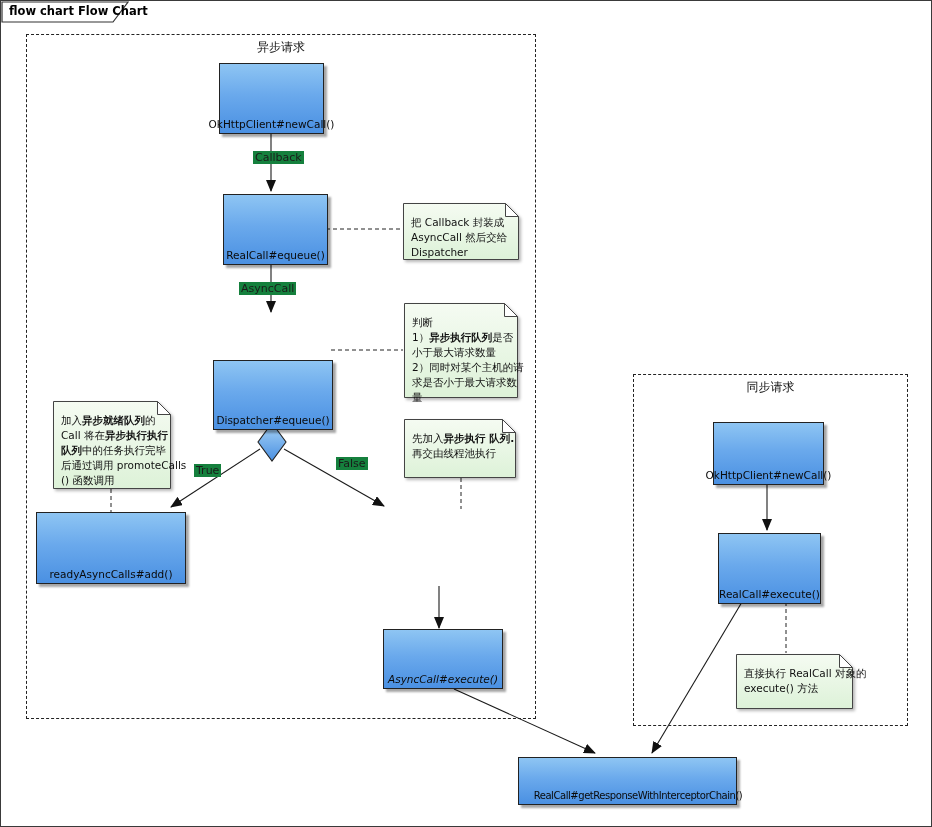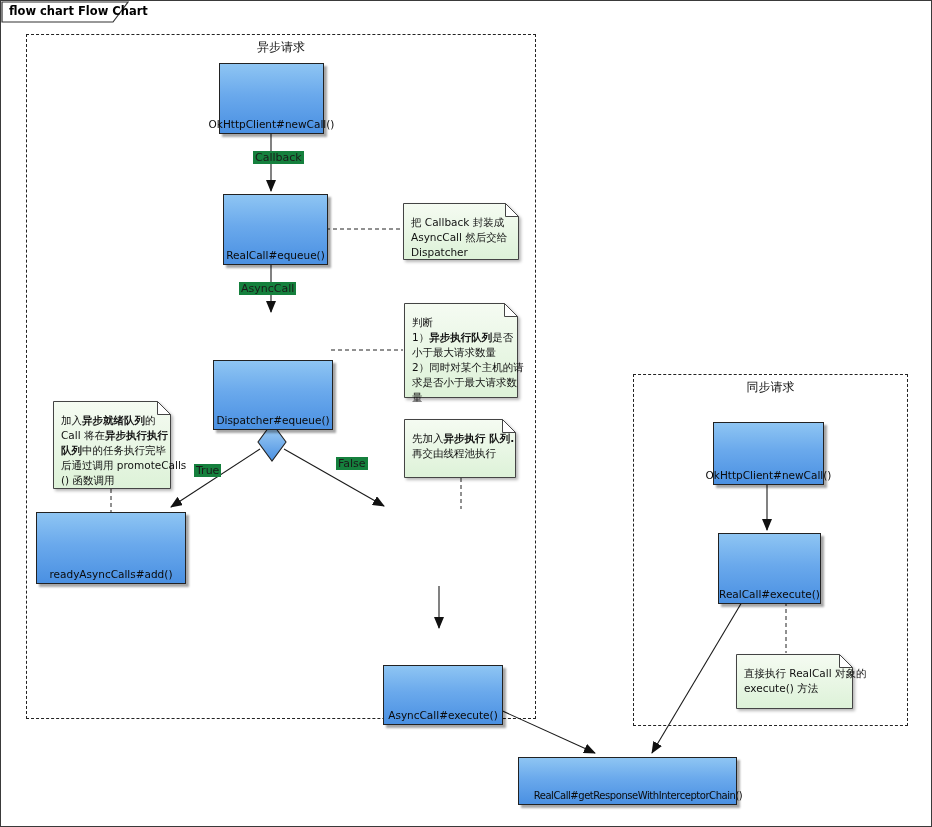--- a/index.html
+++ b/index.html
@@ -73,21 +73,21 @@
   </div>
   <div class="node" style="left:222px;top:193px;width:103px;height:69px;">
     <span class="node-label">RealCall#equeue()</span>
   </div>
   <div class="node" style="left:212px;top:315px;width:118px;height:68px;margin-top:44px;">
     <span class="node-label">Dispatcher#equeue()</span>
   </div>
   <div class="node" style="left:35px;top:511px;width:148px;height:70px;">
     <span class="node-label">readyAsyncCalls#add()</span>
   </div>
-  <div class="node" style="left:382px;top:664px;width:118px;height:58px;">
+  <div class="node" style="left:382px;top:628px;width:118px;height:58px;font-style:italic;">
     <span class="node-label">AsyncCall#execute()</span>
   </div>
   <div class="node" style="left:517px;top:756px;width:217px;height:46px;">
     <span class="node-label xsmall">RealCall#getResponseWithInterceptorChain()</span>
   </div>
   <div class="node" style="left:712px;top:421px;width:109px;height:61px;">
     <span class="node-label">OkHttpClient#newCall()</span>
   </div>
   <div class="node" style="left:717px;top:532px;width:101px;height:69px;">
     <span class="node-label">RealCall#execute()</span>

